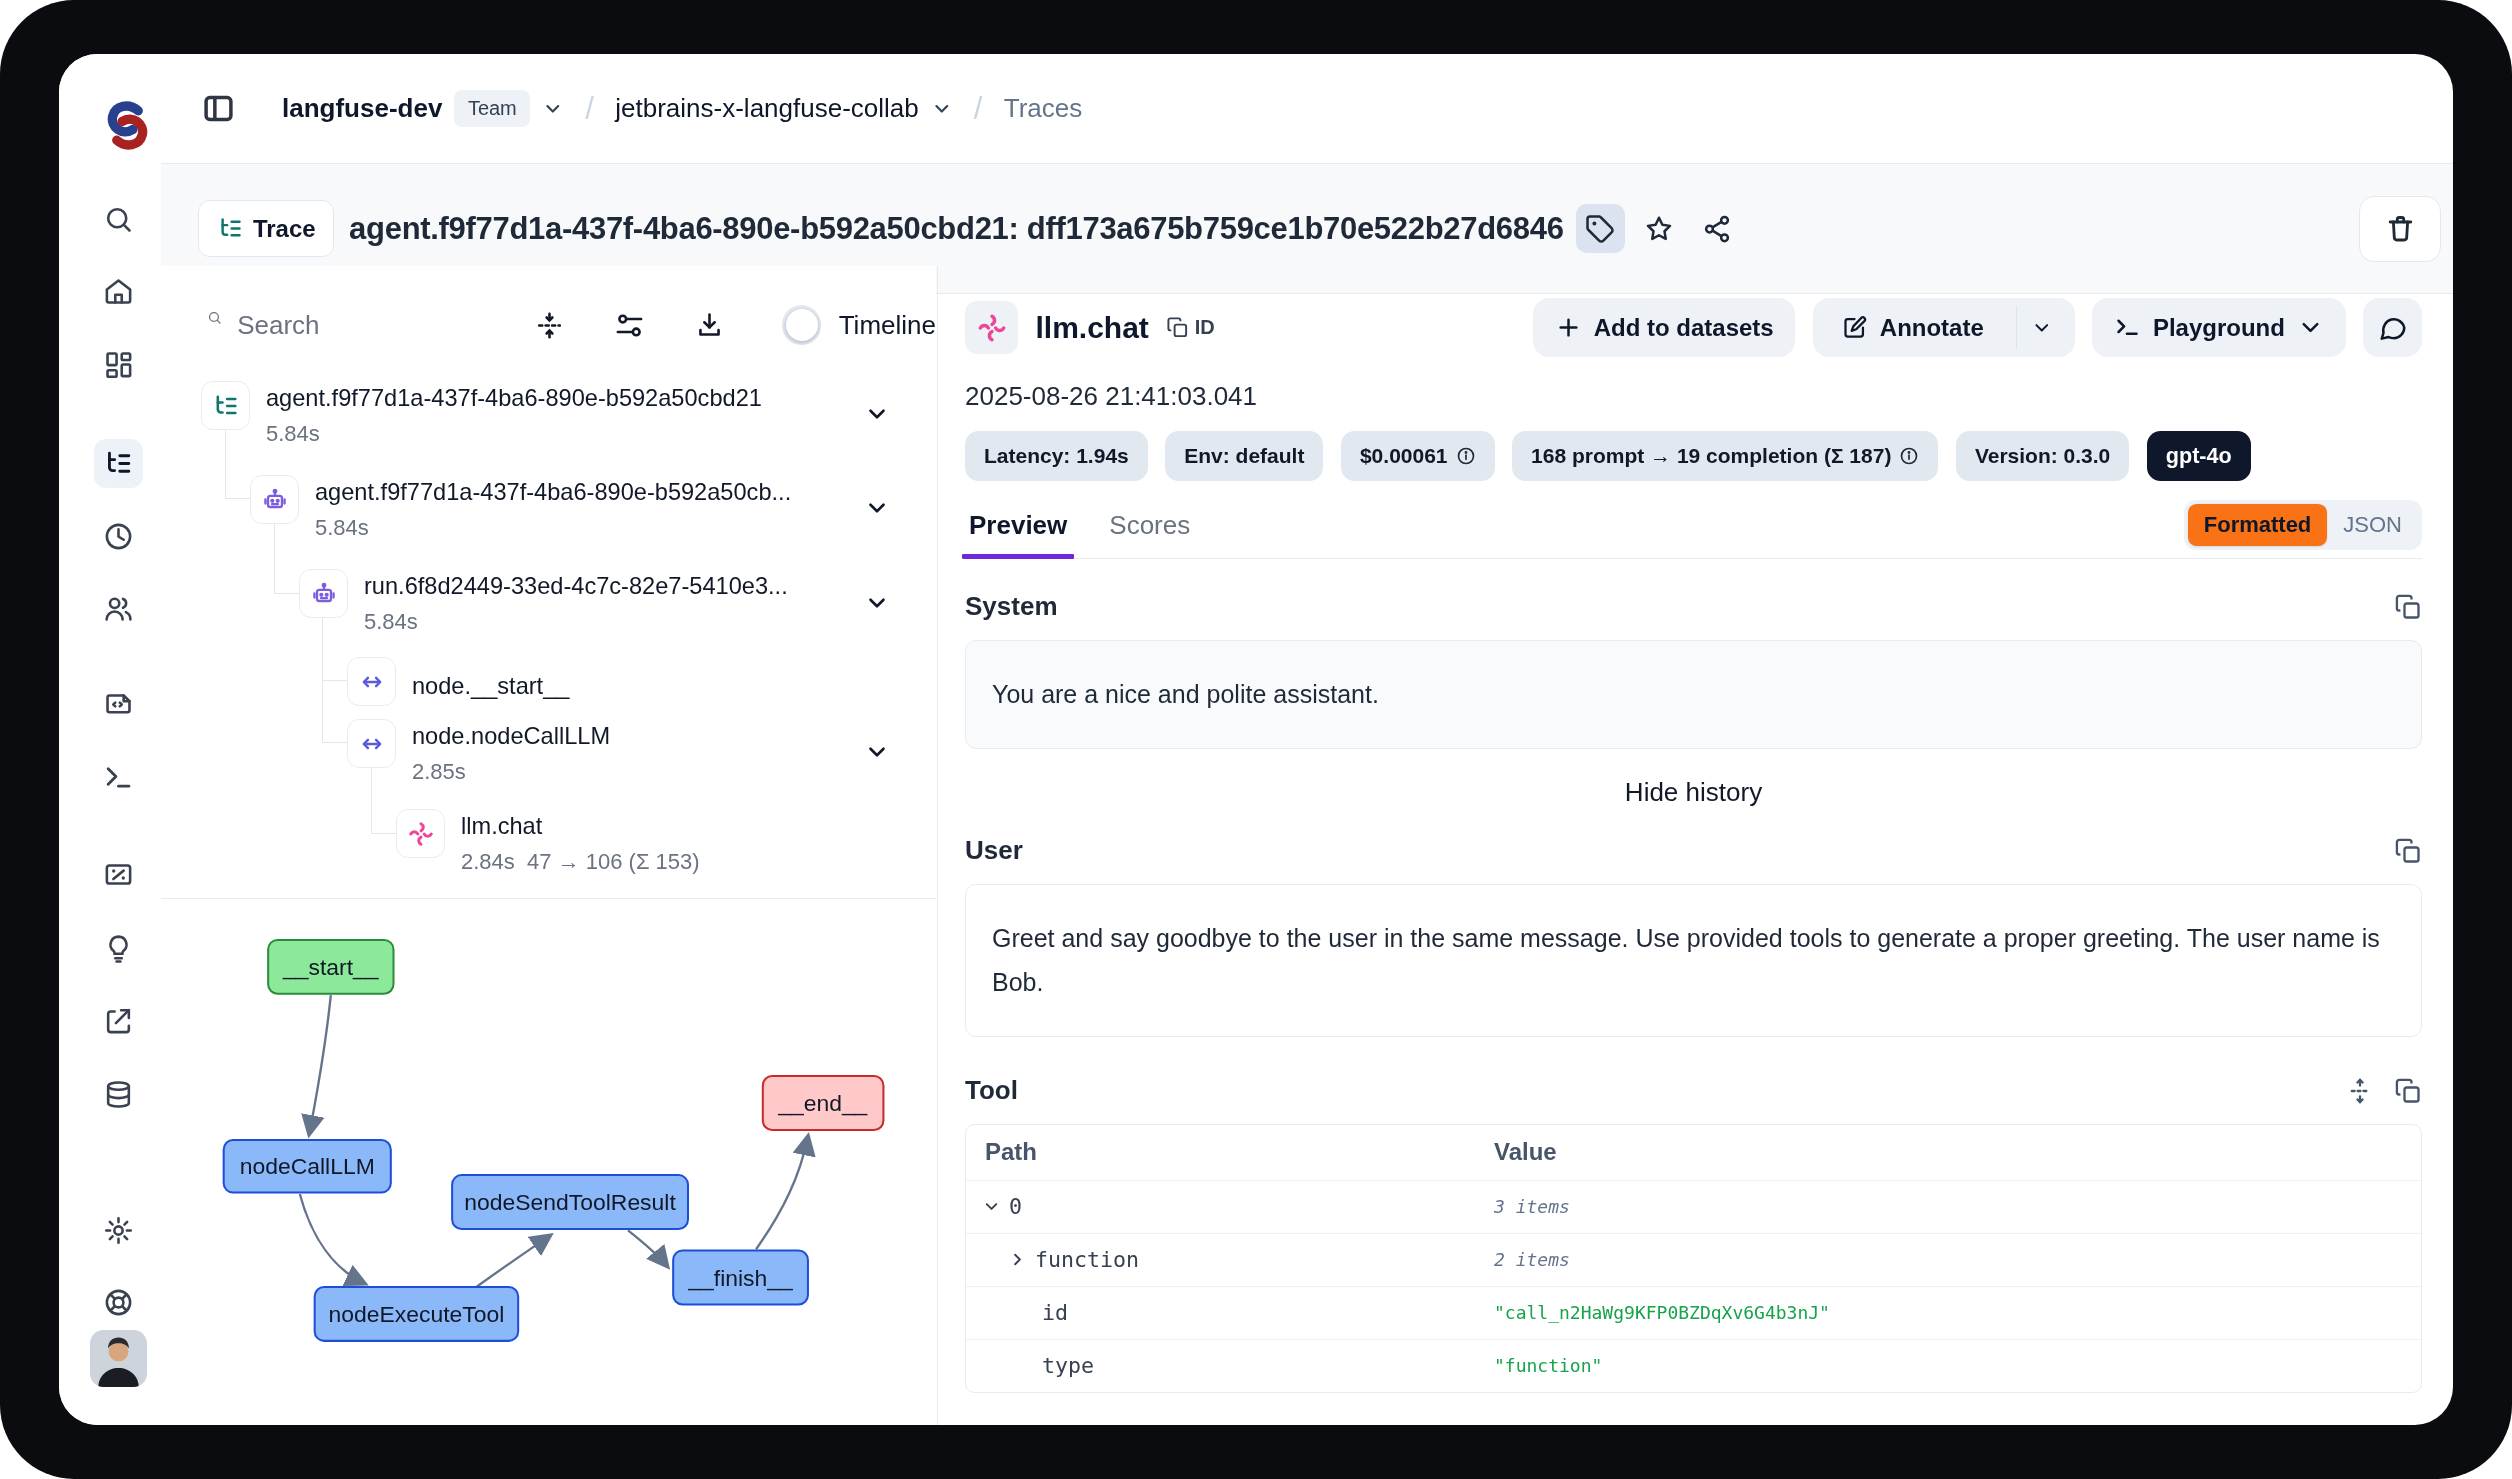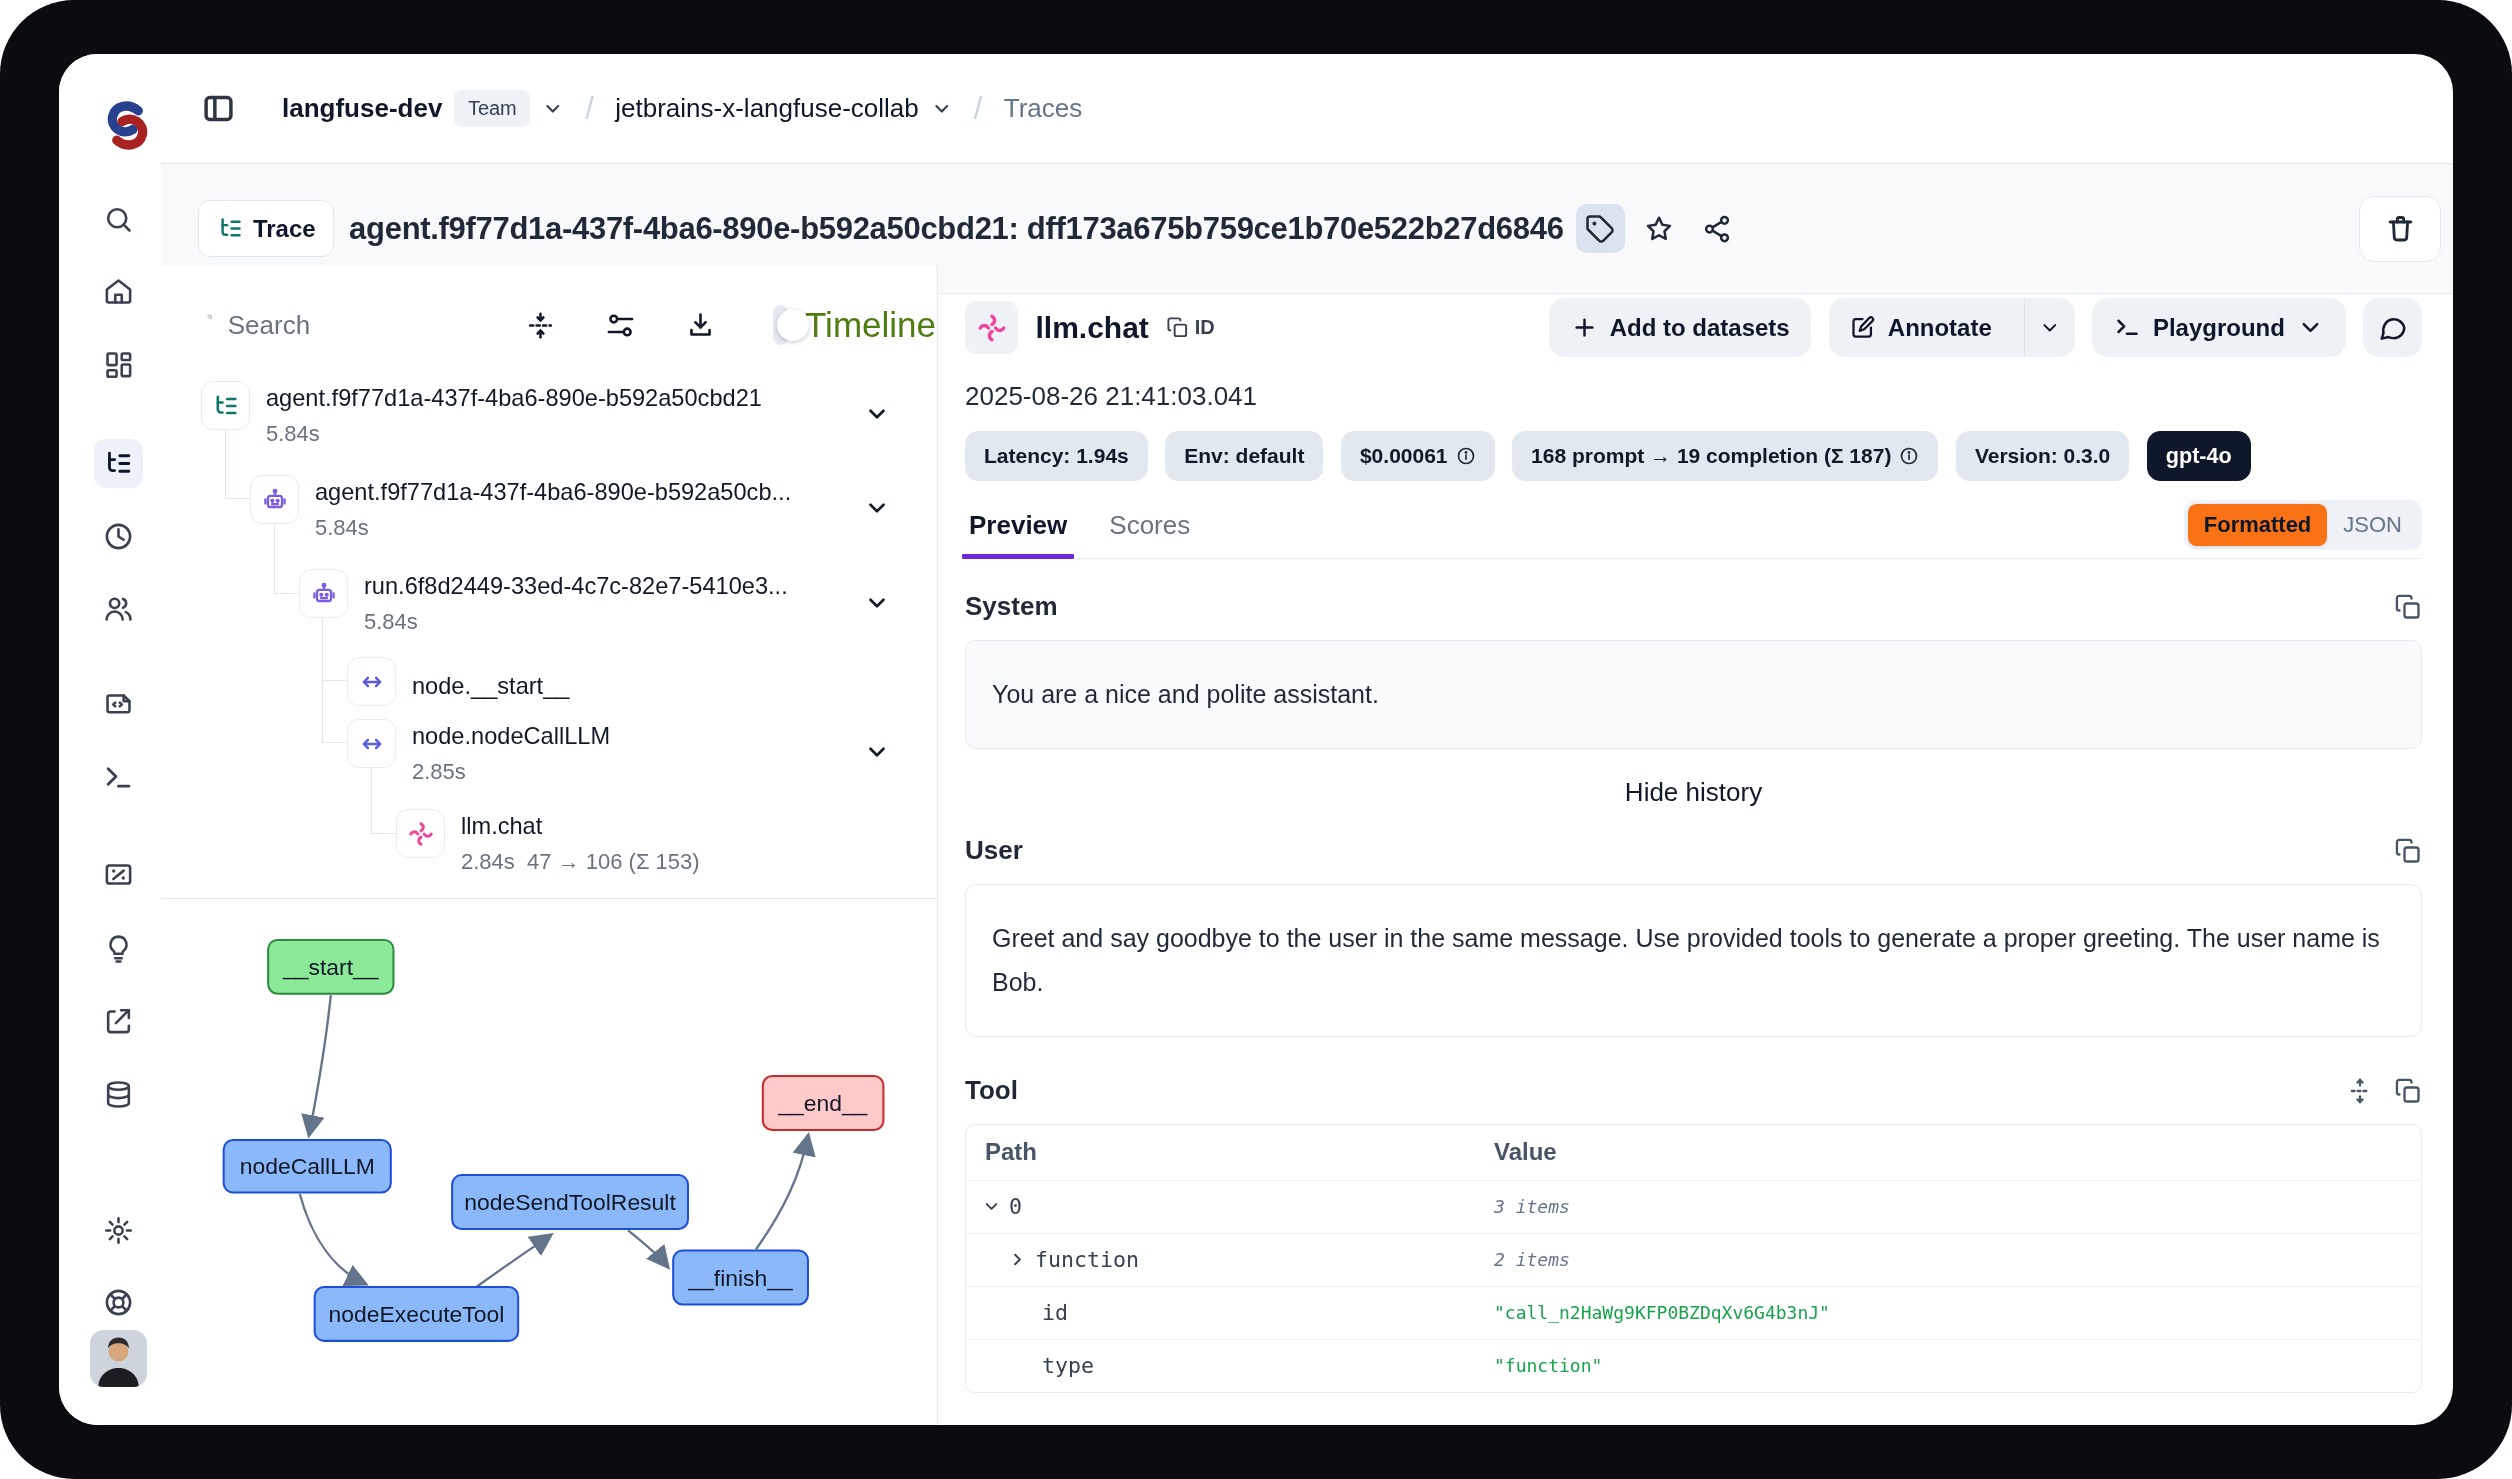--- a/index.html
+++ b/index.html
@@ -46,21 +46,21 @@
   .left-panel { position:absolute; left:102px; top:212px; width:775px; bottom:0; background:#fff; }
   .left-panel-divider { position:absolute; left:878px; top:212px; bottom:0; width:1.3px; background:#e8eaf0; }
   .search-row { position:absolute; left:0; right:0; top:24px; height:70px; display:flex; align-items:center; }
   .search-row .s-icon { margin-left:46px; width:30px; height:30px; color:#6b7280; }
   .search-input { margin-left:15px; border:none; outline:none; font-size:26px; color:#334155; width:189px; font-family:"Liberation Sans",sans-serif; background:transparent; }
   .search-input::placeholder { color:#6b7280; }
   .tool-ic { width:31px; height:31px; color:#111827; }
   .sr-icons { display:flex; align-items:center; gap:49px; margin-left:108px; }
   .toggle { margin-left:57px; width:77px; height:40px; background:#e4e9f2; border-radius:674px; position:relative; }
   .toggle .knob { position:absolute; left:4px; top:4px; width:32px; height:32px; background:#fff; border-radius:50%; box-shadow:0 1.3px 4px rgba(15,23,42,.25); }
-  .timeline-label { margin-left:17.5px; font-size:35px; font-weight:500; color:#4d7c0f; }
+  .timeline-label { margin-left:17.5px; font-size:26px; font-weight:500; color:#0f172a; }
 
   
   .tree-row { position:absolute; display:flex; gap:16px; }
   .tree-chip { width:49px; height:49px; background:#fff; border:1.3px solid #e8ecf2; border-radius:12px; display:flex; align-items:center; justify-content:center; flex:none; }
   .tree-chip svg { width:28px; height:28px; }
   .tree-texts { display:flex; flex-direction:column; padding-top:4px; }
   .tree-label { font-size:23.6px; color:#111827; white-space:nowrap; }
   .tree-sub { font-size:22px; color:#6b7280; margin-top:9.4px; white-space:nowrap; }
   .tree-chev { position:absolute; left:703px; width:26px; height:26px; color:#111827; }
   .elbow { position:absolute; border-left:1.3px solid #e3e6ec; border-bottom:1.3px solid #e3e6ec; }
@@ -73,21 +73,21 @@
   .obs-header { margin-top:31px; height:61px; display:flex; align-items:center; }
   .obs-chip { width:53px; height:53px; background:#eef2f7; border-radius:12px; display:flex; align-items:center; justify-content:center; }
   .obs-chip svg { width:32px; height:32px; }
   .obs-title { margin-left:17.5px; font-size:30px; font-weight:600; color:#0f172a; }
   .id-chip { margin-left:17.5px; display:flex; align-items:center; gap:5.4px; color:#374151; }
   .id-chip svg { width:23px; height:23px; }
   .id-chip span { font-size:20px; font-weight:700; }
   .obs-actions { margin-left:auto; display:flex; align-items:center; gap:17.5px; }
   .pill-btn { height:59px; background:#eef2f7; border-radius:16px; display:flex; align-items:center; gap:12px; padding:0 21.6px; font-size:24px; font-weight:600; color:#0f172a; }
   .pill-btn svg { width:27px; height:27px; }
-  .split { padding:0; overflow:hidden; }
+  .split { padding:8px; overflow:hidden; }
   .split .main { display:flex; align-items:center; gap:12px; padding:0 20px; height:100%; }
   .split .chev-part { width:51px; height:100%; display:flex; align-items:center; justify-content:center; border-left:1.3px solid #dde3ed; }
   .split .chev-part svg { width:21.6px; height:21.6px; }
   .sq-btn { width:59px; height:59px; background:#eef2f7; border-radius:16px; display:flex; align-items:center; justify-content:center; color:#0f172a; }
   .sq-btn svg { width:30px; height:30px; }
   .chev-sm { width:20px; height:20px; }
 
   .timestamp { margin-top:23px; font-size:26px; font-weight:500; color:#1f2937; }
   .badges { margin-top:19px; display:flex; align-items:center; gap:17.5px; }
   .badge { height:50px; background:#e2e8f0; border-radius:13.5px; display:flex; align-items:center; gap:8px; padding:0 19px; font-size:21px; font-weight:600; color:#111827; white-space:nowrap; }

